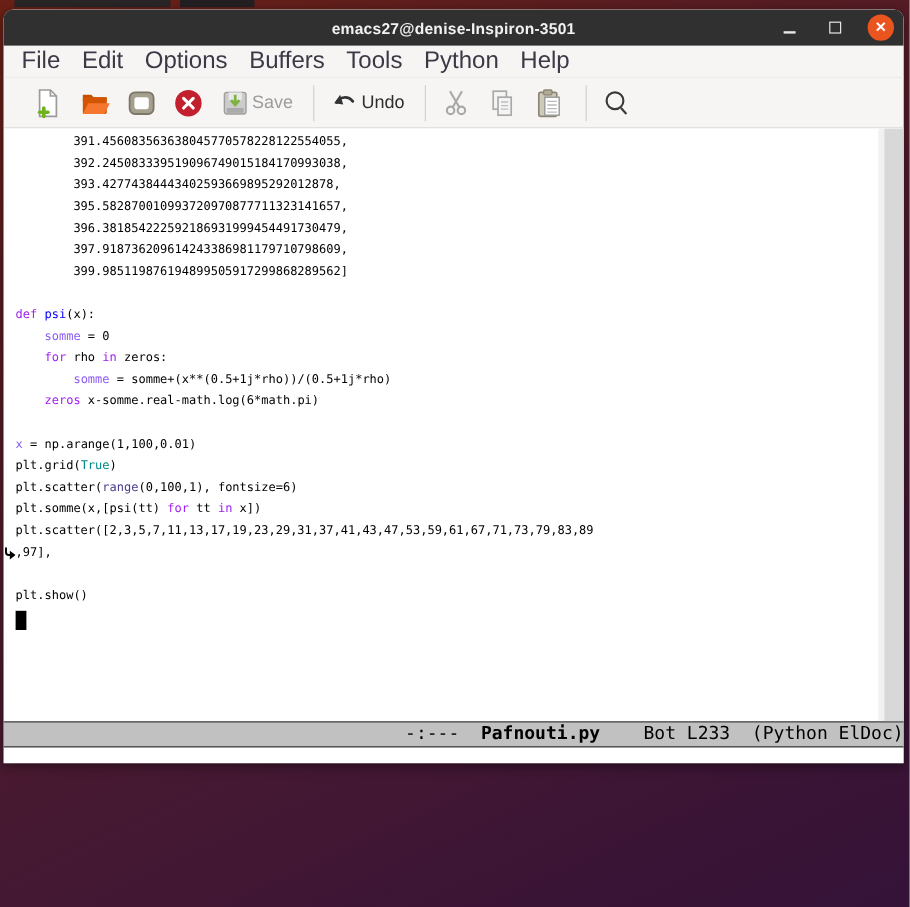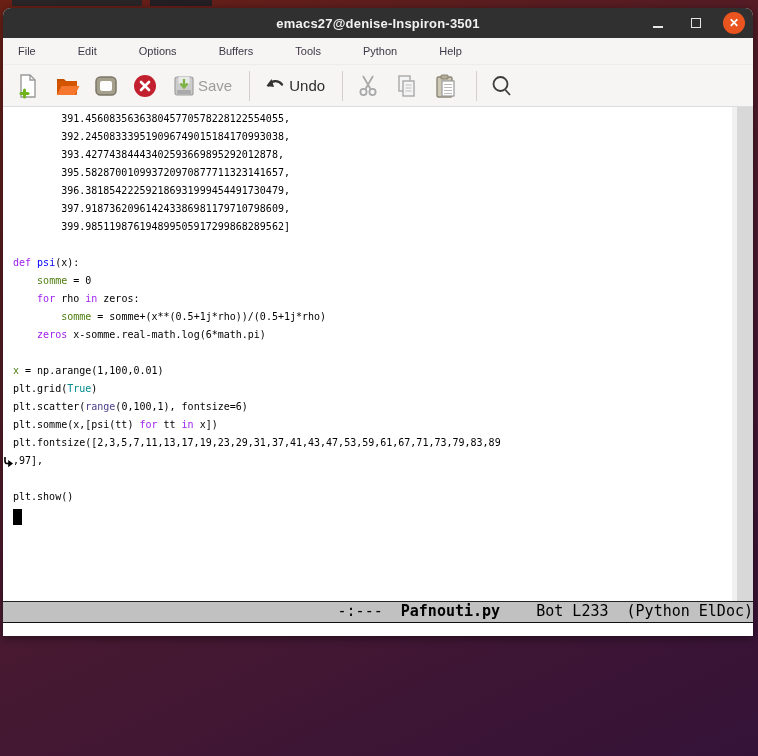--- a/index.html
+++ b/index.html
@@ -38,29 +38,29 @@
   .ctrl-close {
     width:22px; height:22px; border-radius:50%; background:#e9541f;
     display:flex; align-items:center; justify-content:center;
     color:#fff; font-size:12px; font-weight:bold; line-height:1;
   }
 
   
   .menubar {
     height:26px; flex:0 0 26px; background:#f6f5f4;
     display:flex; align-items:center; padding-left:6px;
-    font-size:11px; color:#3d3846;gap:24px;
+    font-size:20px; color:#3d3846;
   }
   .menu-item { padding:2px 9px; }
 
   
   .toolbar {
     height:43px; flex:0 0 43px; background:#f6f5f4;
     border-top:1px solid #ececec; border-bottom:1px solid #dcdcdc;
-    display:flex; align-items:center; padding-left:12px;
+    display:flex; align-items:center; padding-left:24px;
   }
   .tb-btn { display:flex; align-items:center; margin-right:13px; }
   .tb-btn svg { width:26px; height:26px; display:block; }
   .tb-label { font-size:15px; margin-left:1px; color:#2e2e2e; }
   .tb-btn.disabled .tb-label { color:#9c9c9c; }
   .tb-divider { width:1px; height:30px; background:#d4d0cb; margin:0 12px 0 4px; }
 
   
   .code-area { flex:1 1 auto; background:#ffffff; position:relative; overflow:hidden; }
   .code-text {
@@ -84,21 +84,21 @@
     flex:0 0 22px; background:#c1c1c1;
     border-top:1px solid #222; border-bottom:1px solid #111;
     font-family:"DejaVu Sans Mono", monospace; font-size:15px; color:#000;
     line-height:19px; padding-left:14px; white-space:pre; overflow:hidden;text-align:right;
   }
   .ml-bold { font-weight:bold; }
 
   
   .echoarea { flex:0 0 13px; background:#ffffff; }
 </style>
-<style>.seg-p{color:#000000}.seg-kw{color:#a020f0}.seg-fn{color:#0000ff}.seg-var{color:#4d7c0f}.seg-bi{color:#483d8b}.seg-ct{color:#008b8b}.seg-st{color:#8b2252}.cursor-block{background:#000000}</style></head>
+<style>.seg-p{color:#000000}.seg-kw{color:#a020f0}.seg-fn{color:#0000ff}.seg-var{color:#8b5cf6}.seg-bi{color:#483d8b}.seg-ct{color:#008b8b}.seg-st{color:#8b2252}.cursor-block{background:#000000}</style></head>
 <body>
 
 <div class="bg-frag frag1"></div>
 <div class="bg-frag frag2"></div>
 
 <div class="window">
 
   <div class="titlebar">
     <div class="title-text">emacs27@denise-Inspiron-3501</div>
     <div class="tb-controls">
@@ -237,21 +237,21 @@
         <div class="code-line"><span class="seg-kw">def</span><span class="seg-p"> </span><span class="seg-fn">psi</span><span class="seg-p">(x):</span></div>
         <div class="code-line"><span class="seg-p">    </span><span class="seg-var">somme</span><span class="seg-p"> = 0</span></div>
         <div class="code-line"><span class="seg-p">    </span><span class="seg-kw">for</span><span class="seg-p"> rho </span><span class="seg-kw">in</span><span class="seg-p"> zeros:</span></div>
         <div class="code-line"><span class="seg-p">        </span><span class="seg-var">somme</span><span class="seg-p"> = somme+(x**(0.5+1j*rho))/(0.5+1j*rho)</span></div>
         <div class="code-line"><span class="seg-p">    </span><span class="seg-kw">zeros</span><span class="seg-p"> x-somme.real-math.log(6*math.pi)</span></div>
         <div class="code-line"></div>
         <div class="code-line"><span class="seg-var">x</span><span class="seg-p"> = np.arange(1,100,0.01)</span></div>
         <div class="code-line"><span class="seg-p">plt.grid(</span><span class="seg-ct">True</span><span class="seg-p">)</span></div>
         <div class="code-line"><span class="seg-p">plt.scatter(</span><span class="seg-bi">range</span><span class="seg-p">(0,100,1), fontsize=6)</span></div>
         <div class="code-line"><span class="seg-p">plt.somme(x,[psi(tt) </span><span class="seg-kw">for</span><span class="seg-p"> tt </span><span class="seg-kw">in</span><span class="seg-p"> x])</span></div>
-        <div class="code-line"><span class="seg-p">plt.fontsize([2,3,5,7,11,13,17,19,23,29,31,37,41,43,47,53,59,61,67,71,73,79,83,89</span><span class="fringe-right"><svg width="9" height="11" viewBox="0 0 9 11">
+        <div class="code-line"><span class="seg-p">plt.scatter([2,3,5,7,11,13,17,19,23,29,31,37,41,43,47,53,59,61,67,71,73,79,83,89</span><span class="fringe-right"><svg width="9" height="11" viewBox="0 0 9 11">
               <path d="M8 0 v4.2 a2.3 2.3 0 0 1 -2.3 2.3 H3.5" fill="none" stroke="#000" stroke-width="1.6"></path>
               <path d="M4.8 3 L0 6.6 L4.8 10.2 Z" fill="#000"></path>
             </svg></span></div>
         <div class="code-line"><span class="seg-p">,97],</span><span class="fringe-left"><svg width="9" height="11" viewBox="0 0 9 11">
               <path d="M1 0 v4.2 a2.3 2.3 0 0 0 2.3 2.3 H5.5" fill="none" stroke="#000" stroke-width="1.6"></path>
               <path d="M4.2 3 L9 6.6 L4.2 10.2 Z" fill="#000"></path>
             </svg></span></div>
         <div class="code-line"></div>
         <div class="code-line"><span class="seg-p">plt.show()</span></div>
         <div class="code-line"><span class="cursor-block"></span></div>

